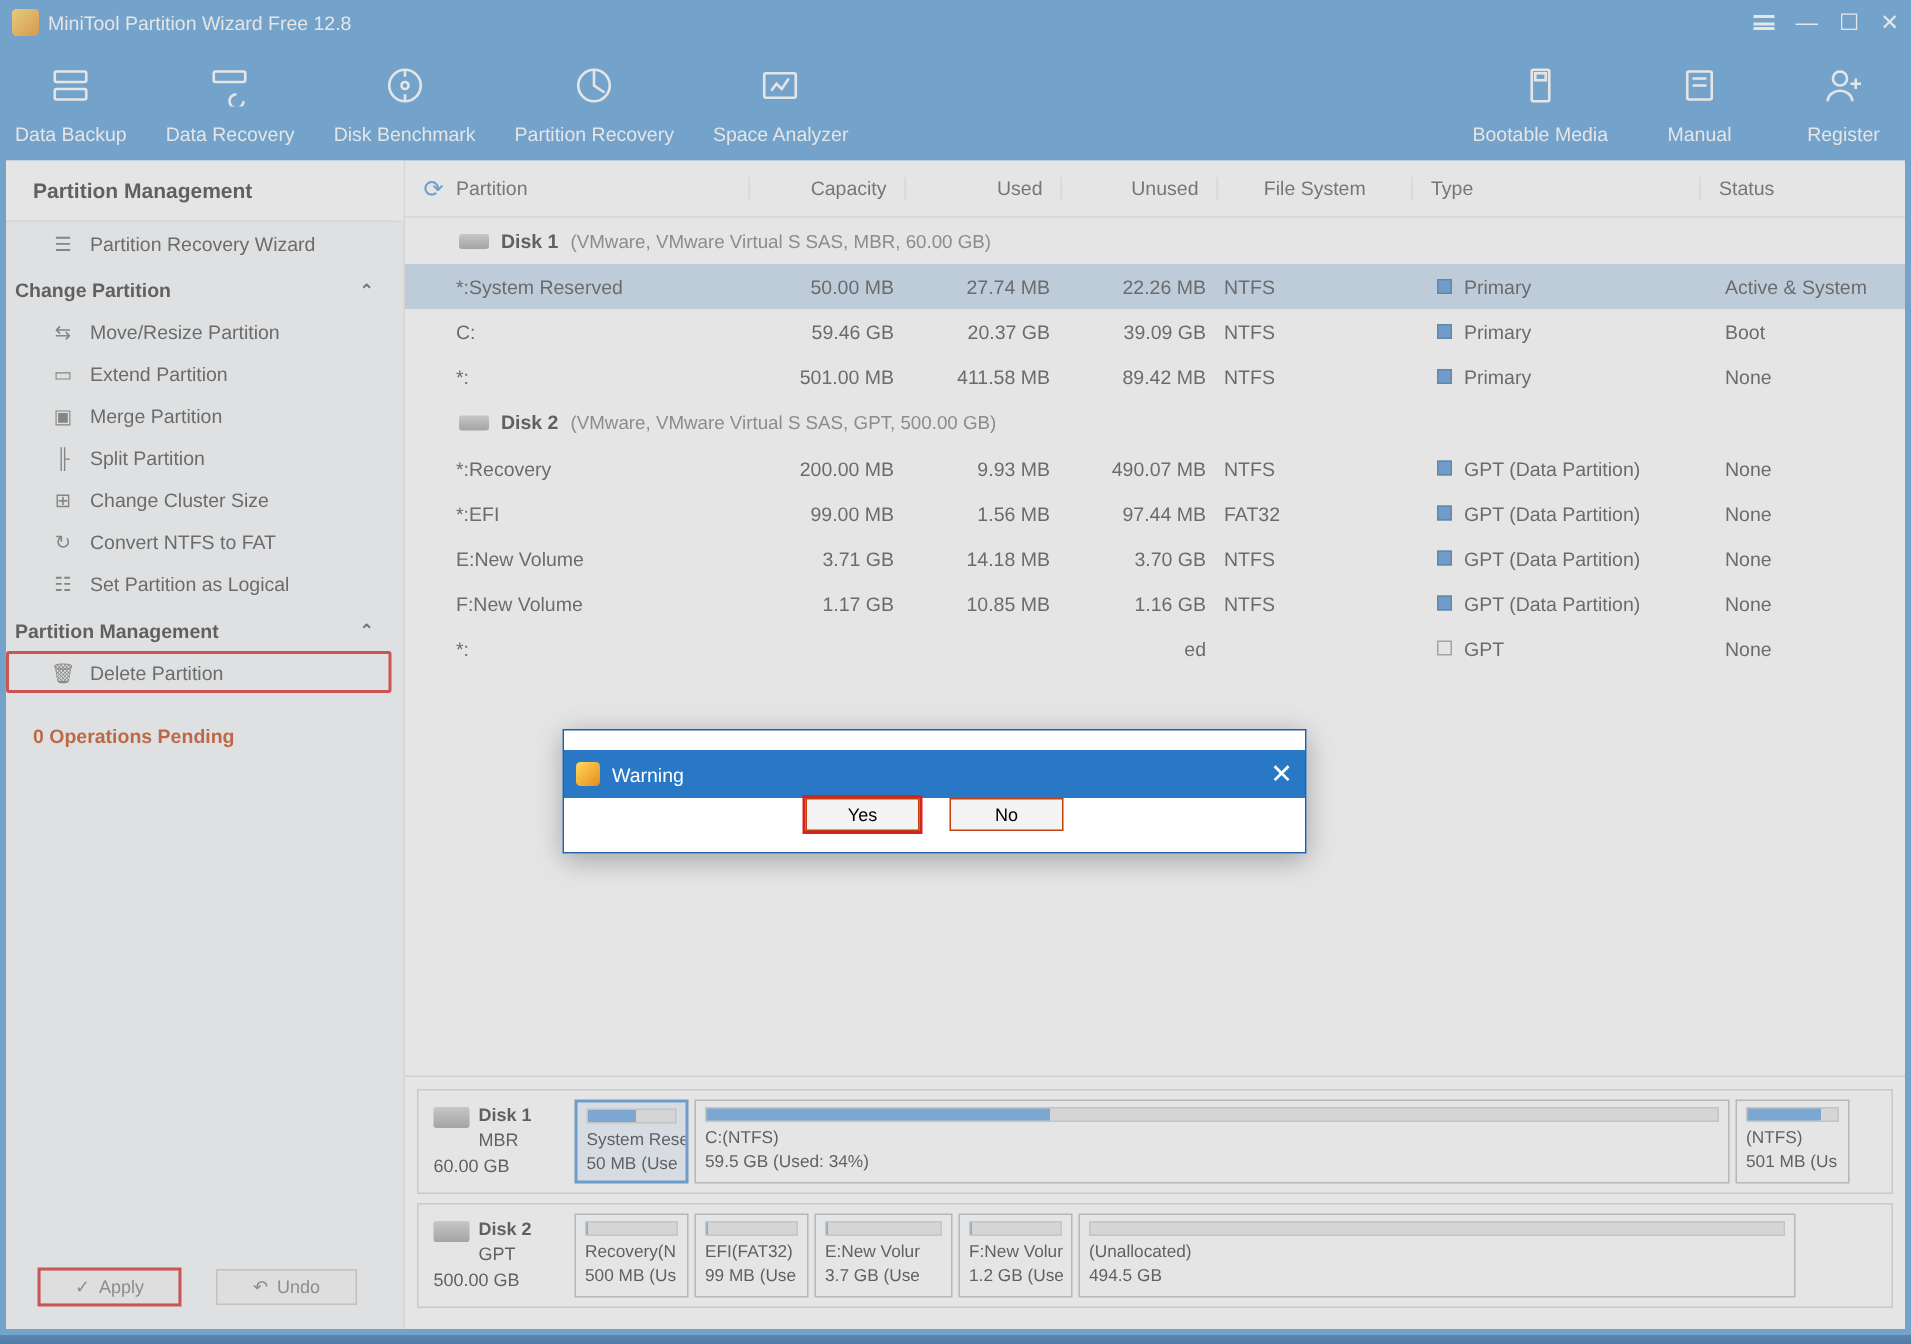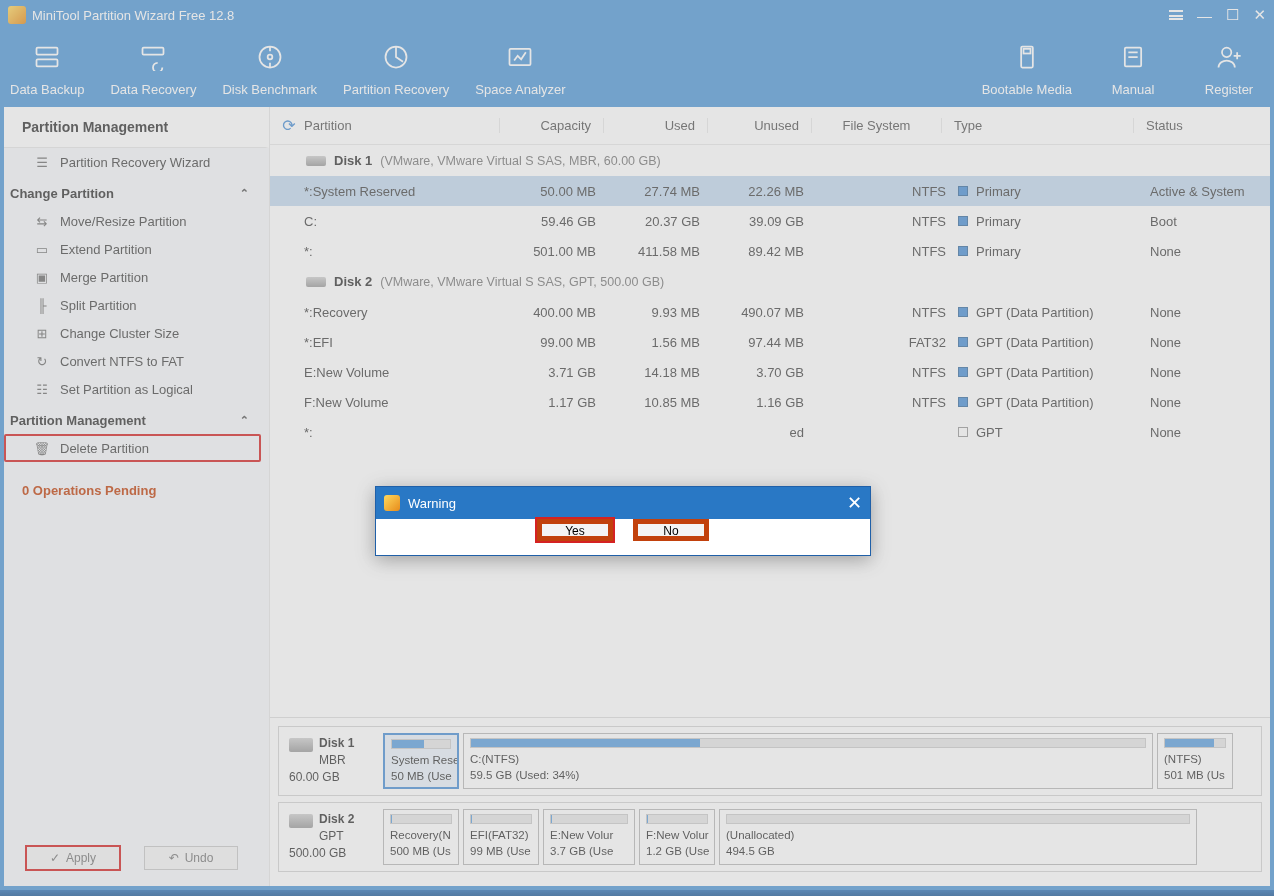--- a/index.html
+++ b/index.html
@@ -55,48 +55,48 @@
 .disk-row { display:flex; align-items:center; padding:8px 0 8px 36px; gap:8px; }
 .disk-row .disk-ico { width:20px; height:10px; background:linear-gradient(#d0d0d0,#9c9c9c); border-radius:2px; }
 .disk-row b { color:#333; }
 .disk-row .disk-desc { color:#777; font-size:12.5px; }
 .part-row { display:flex; align-items:center; height:30px; padding-left:34px; }
 .part-row.selected { background:#c3d9ee; }
 .part-row .c-part { width:200px; }
 .part-row .c-cap { width:104px; text-align:right; padding-right:12px;}
 .part-row .c-used { width:104px; text-align:right; padding-right:12px;}
 .part-row .c-unused { width:104px; text-align:right; padding-right:12px;}
-.part-row .c-fs { width:130px; text-align:right;}
+.part-row .c-fs { width:130px; text-align:left;}
 .part-row .c-type { width:192px; padding-left:12px; display:flex; align-items:center; gap:8px;}
 .part-row .c-status { flex:1; padding-left:12px;}
 .type-sq { width:10px; height:10px; background:#4a8fd6; border:1px solid #3a6ea0; display:inline-block;}
 .type-sq.empty { background:#fff; border:1px solid #999;}
 
 .disk-map-area { border-top:1px solid #ddd; padding:8px; background:#fff; }
 .disk-map { border:1px solid #d4d4d4; padding:6px; display:flex; align-items:stretch; gap:4px; margin-bottom:6px; height:70px;}
 .dm-info { width:94px; padding:2px 4px; font-size:12px; color:#333; line-height:1.4;}
 .dm-info .hdd-ico { width:24px; height:14px; background:linear-gradient(#d0d0d0,#9c9c9c); border-radius:2px; float:left; margin-right:6px; margin-top:3px;}
 .dm-seg { border:1px solid #b8b8b8; display:flex; flex-direction:column; padding:4px 6px 2px 6px; font-size:11.5px; color:#333; overflow:hidden; white-space:nowrap;}
 .dm-seg.selected { border:2px solid #4a8fd6; background:#eaf2fa;}
 .dm-bar { height:10px; background:#e6e6e6; margin-bottom:4px; position:relative; border:1px solid #ccc;}
 .dm-bar .fill { height:100%; background:#5da0df; }
 .dm-seg .ln { line-height:1.35;}
 
 .dialog-overlay { position:absolute; inset:0; background:rgba(180,180,180,0.35); pointer-events:none;}
 .dialog { position:absolute; left:375px; top:486px; width:496px; background:#fff; border:1px solid #2060a8; box-shadow:0 4px 18px rgba(0,0,0,0.3); font-size:13px; color:#333;}
-.dlg-title { background:#2978c5; color:#fff; display:flex; align-items:center; padding:5px 8px; gap:8px;}
+.dlg-title { background:#2978c5; color:#fff; display:flex; align-items:center; padding:5px 8px; gap:8px;margin-top:13px;}
 .dlg-title .logo { width:16px; height:16px; background:linear-gradient(135deg,#ffd95e,#e78b1a); border-radius:3px;}
 .dlg-title .close { margin-left:auto; font-size:18px; cursor:pointer;}
 .dlg-body { padding:18px 18px 14px 18px; display:flex; gap:18px; }
 .warn-ico { width:0; height:0; border-left:18px solid transparent; border-right:18px solid transparent; border-bottom:32px solid #ffca18; position:relative; margin-top:4px;}
 .warn-ico::after { content:"!"; position:absolute; left:-4px; top:8px; font-weight:bold; color:#222; font-size:18px;}
 .dlg-text { flex:1; line-height:1.5;}
 .dlg-text p { margin-bottom:16px;}
 .dlg-buttons { display:flex; justify-content:center; gap:20px; padding-bottom:14px;}
-.dlg-btn { width:76px; height:22px; border:5px solid #c2410c; background:#f4f4f4; font-size:12px; cursor:pointer;}
+.dlg-btn { width:76px; height:22px; border:1px solid #c2410c; background:#f4f4f4; font-size:12px; cursor:pointer;}
 .dlg-btn.yes { outline:2px solid #d52222; outline-offset:0px;}
 
 .taskbar { height:6px; background:linear-gradient(#2b6fb5,#1f5a98);}
 </style>
 </head>
 <body>
 
 <div class="window">
   <div class="titlebar">
     <div class="logo"></div>
@@ -300,21 +300,21 @@
               <div class="c-type"><span class="type-sq"></span>Primary</div>
               <div class="c-status">None</div>
             </div>
             <div class="disk-row">
               <span class="disk-ico"></span>
               <b>Disk 2</b> 
               <span class="disk-desc">(VMware, VMware Virtual S SAS, GPT, 500.00 GB)</span>
             </div>
             <div class="part-row">
               <div class="c-part">*:Recovery</div>
-              <div class="c-cap">400.00 MB</div>
+              <div class="c-cap">200.00 MB</div>
               <div class="c-used">9.93 MB</div>
               <div class="c-unused">490.07 MB</div>
               <div class="c-fs">NTFS</div>
               <div class="c-type"><span class="type-sq"></span>GPT (Data Partition)</div>
               <div class="c-status">None</div>
             </div>
             <div class="part-row">
               <div class="c-part">*:EFI</div>
               <div class="c-cap">99.00 MB</div>
               <div class="c-used">1.56 MB</div>

